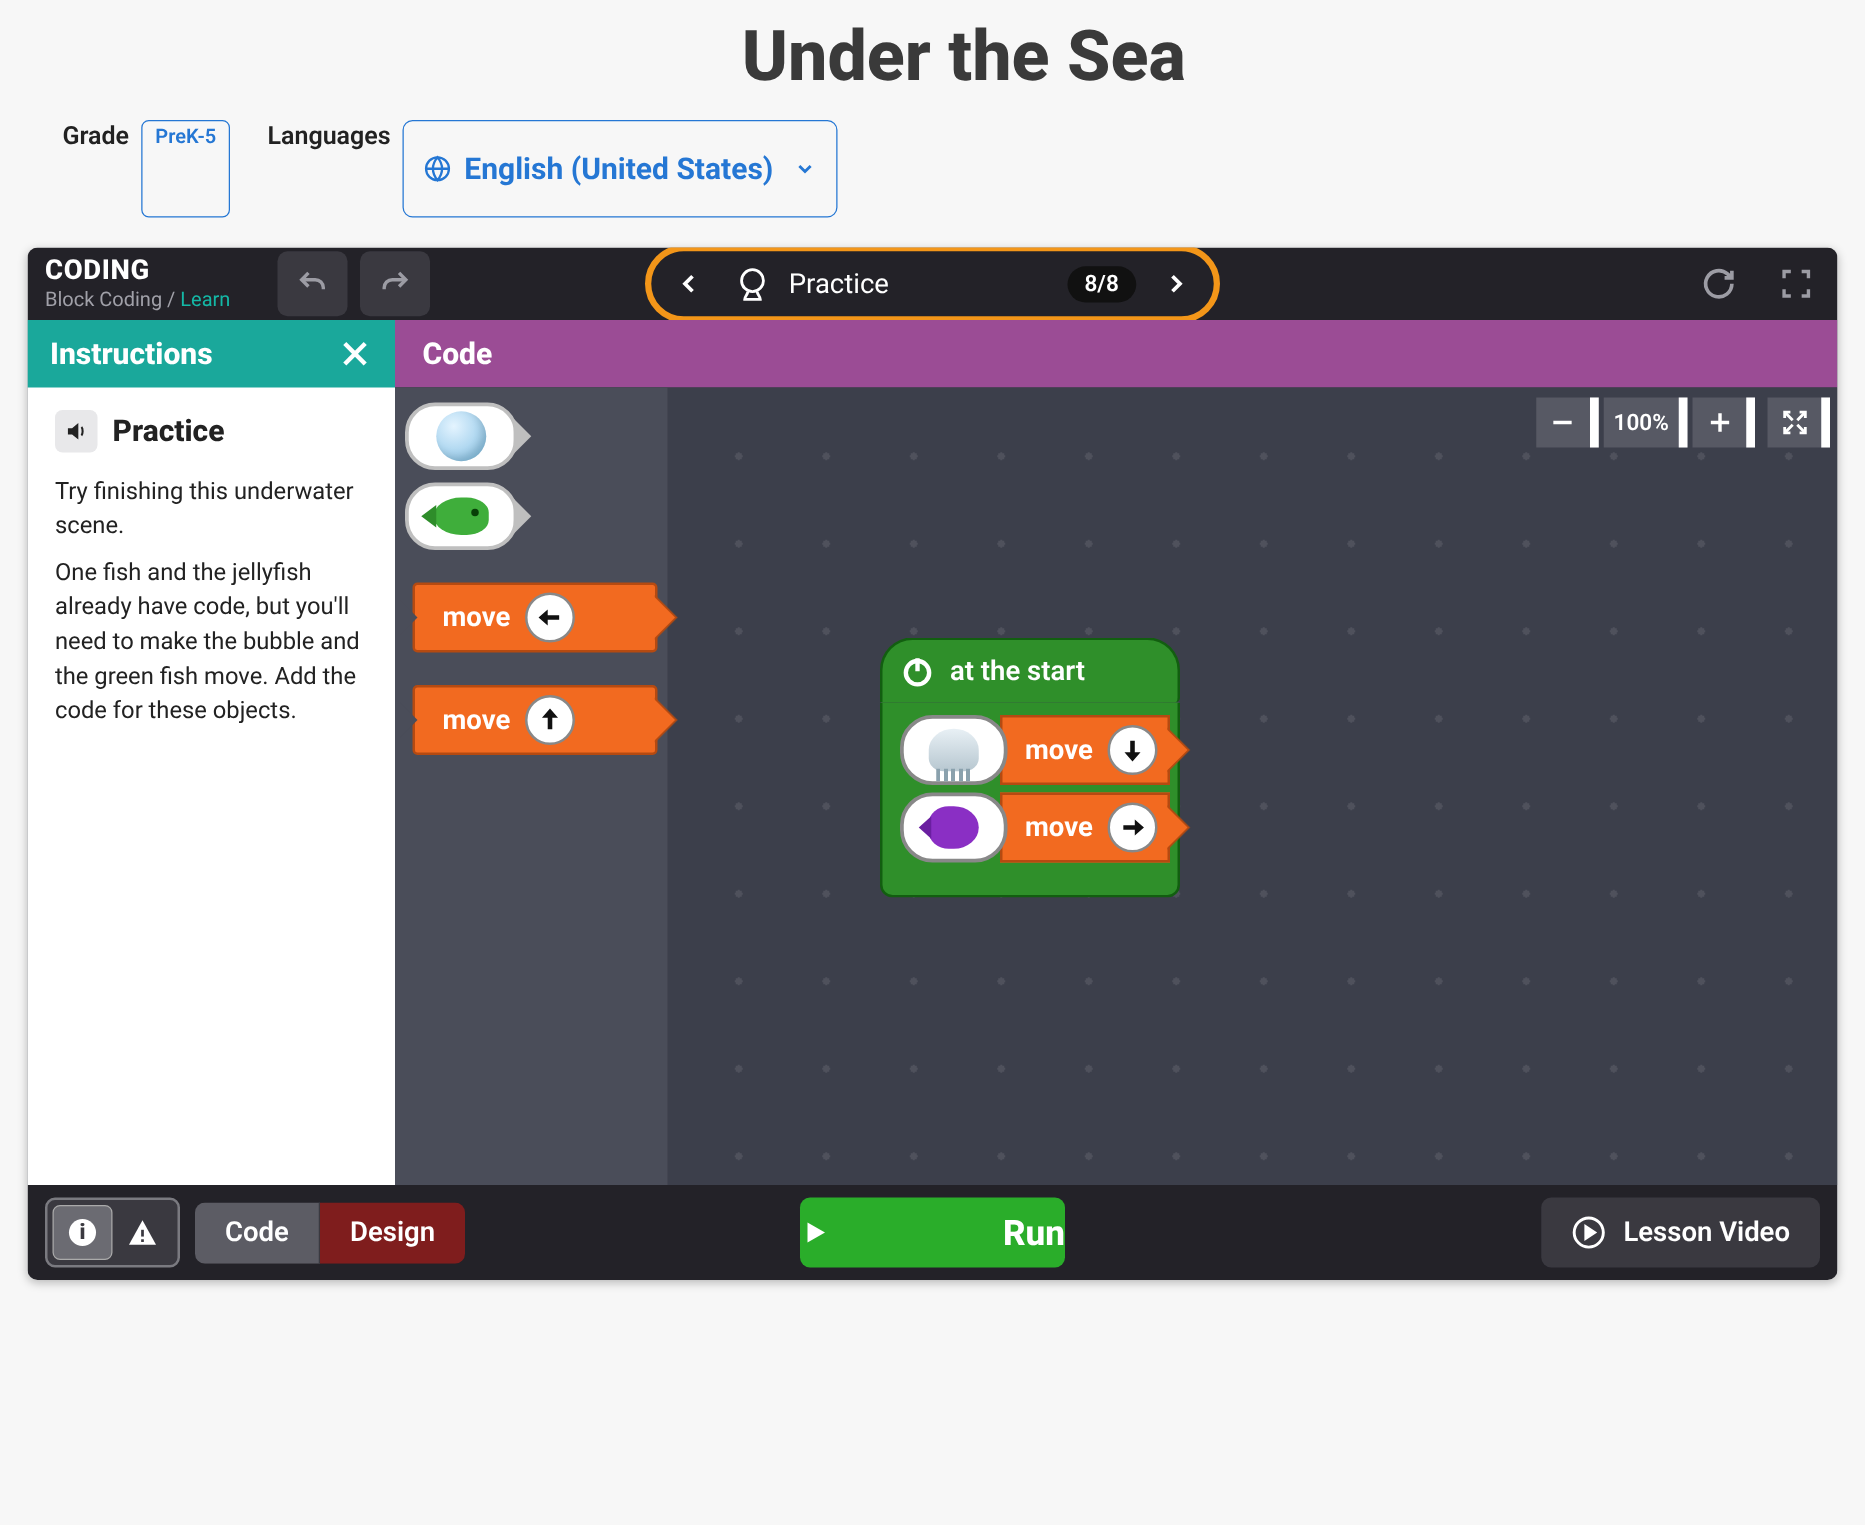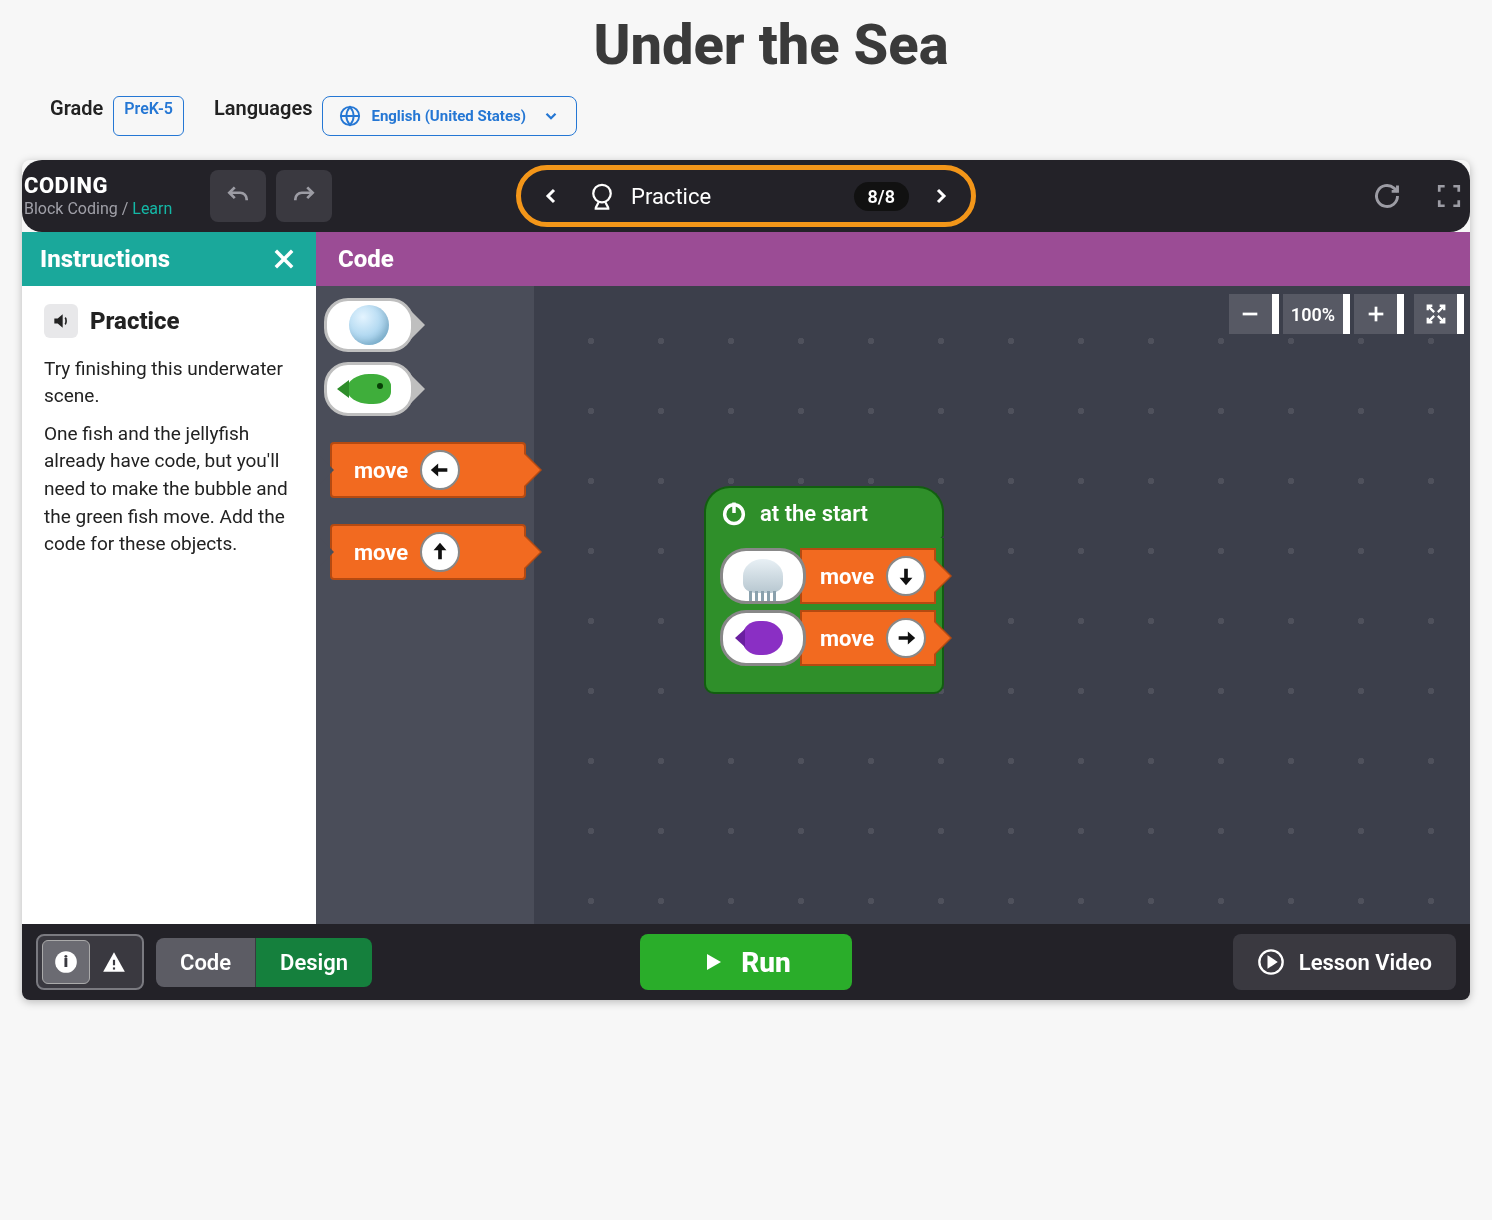--- a/index.html
+++ b/index.html
@@ -38,43 +38,42 @@
     font-size: 16px;
     margin-right: 20px;
   }
   .lang-select {
     display: inline-flex;
     align-items: center;
     gap: 10px;
     border: 1.5px solid #2577d4;
     color: #2577d4;
     border-radius: 8px;
-    padding: 8px 16px;
+    padding: 24px 16px;
     font-weight: 700;
-    font-size: 15px;
+    font-size: 24px;
     cursor: pointer;
   }
   .lang-select svg.chev { margin-left: 6px; }
 
   
   .app {
     margin: 0 22px;
     border-radius: 8px;
     overflow: hidden;
     box-shadow: 0 2px 8px rgba(0,0,0,0.25);
   }
   .app-topbar {
     background: #232228;
     color: #fff;
-    height: 72px;
-    display: flex;
-    align-items: center;
-    padding: 0 2px;
-    position: relative;
-    border-radius: 20px;
+    height: 58px;
+    display: flex;
+    align-items: center;
+    padding: 0 14px;
+    position: relative;
   }
   .app-topbar .coding-label {
     font-weight: 800;
     font-size: 22px;
     letter-spacing: 0.5px;
   }
   .app-topbar .sub {
     font-size: 16px;
     color: #a0a0a8;
     margin-top: 2px;
@@ -476,35 +475,35 @@
   }
   .mode-btn {
     background: #5c5c64;
     color: #fff;
     font-size: 22px;
     font-weight: 600;
     padding: 12px 24px;
     cursor: pointer;
     border-right: 1px solid #3a3940;
   }
-  .mode-btn:last-child { background: #15803d; border-right: none;}
+  .mode-btn:last-child { background: #7f1d1d; border-right: none;}
   .run-btn {
     position: absolute;
     left: 50%;
     transform: translateX(-50%);
     background: #2aad2a;
     color: #fff;
     font-size: 28px;
     font-weight: 800;
     border-radius: 8px;
     height: 56px;
     width: 212px;
     display: inline-flex;
     align-items: center;
-    justify-content: center;
+    justify-content: space-between;
     gap: 16px;
     cursor: pointer;
   }
   .lesson-video {
     margin-left: auto;
     background: #3a3940;
     border-radius: 8px;
     height: 56px;
     padding: 0 24px;
     display: inline-flex;

